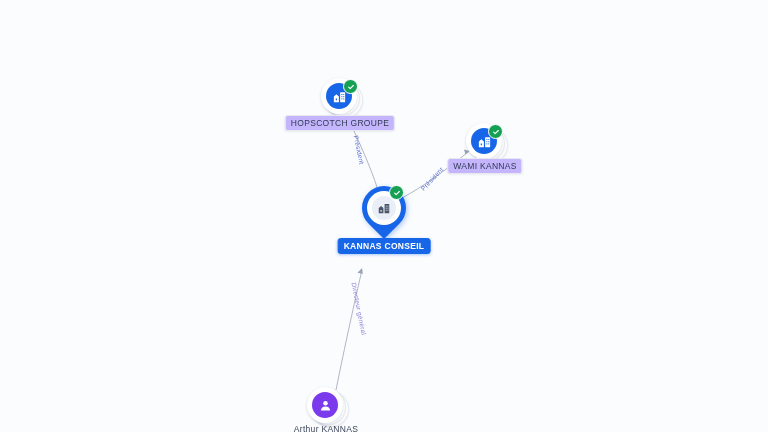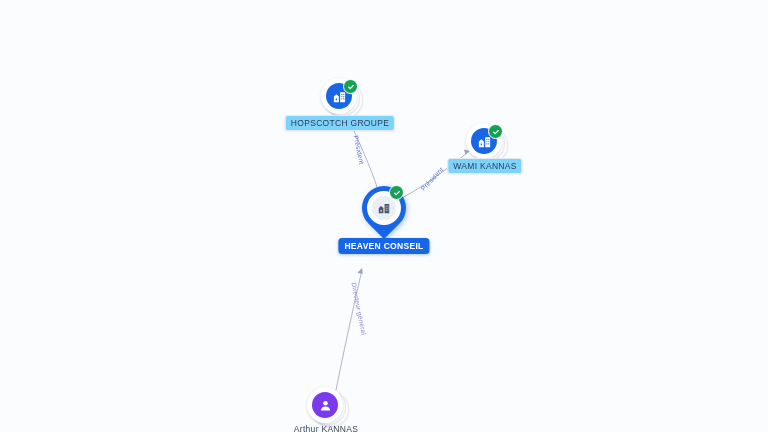--- a/index.html
+++ b/index.html
@@ -142,21 +142,21 @@
 
   
   .node-label {
     position: absolute;
     transform: translateX(-50%);
     white-space: nowrap;
     font-size: 8.5px;
     letter-spacing: 0.3px;
     padding: 2px 5px;
     border-radius: 3px;
-    background: #7dd3fc;
+    background: #c4b5fd;
     color: #2f3b52;
     border: 1px solid #e6e9f0;
     box-shadow: 0 1px 2px rgba(30,40,80,0.07);
   }
   .node-label.primary {
     background: #1866e8;
     color: #ffffff;
     border-color: #1866e8;
     font-weight: bold;
     font-size: 8.5px;
@@ -269,21 +269,21 @@
         </svg>
       </div>
     </div>
     <div class="badge-verified" style="left:27px; top:-1px;">
       <svg width="8" height="8" viewBox="0 0 24 24" fill="none">
         <path d="M5 12.5l4.5 4.5L19 7.5" stroke="#ffffff" stroke-width="3.4" stroke-linecap="round" stroke-linejoin="round"></path>
       </svg>
     </div>
   </div>
 </div>
-<div class="node-label primary" style="left:384px; top:238px;">HEAVEN CONSEIL</div>
+<div class="node-label primary" style="left:384px; top:238px;">KANNAS CONSEIL</div>
 
 <div class="node" style="left:326px; top:406px;">
   <div class="node-stack">
     <div class="stack-card c1"></div>
     <div class="stack-card c2"></div>
     <div class="node-circle">
       <div class="inner-disc person">
         <svg width="15" height="15" viewBox="0 0 24 24" fill="none">
           <circle cx="12" cy="8.2" r="3.6" fill="#ffffff"></circle>
           <path d="M4.6 20c0-4.1 3.3-6.6 7.4-6.6s7.4 2.5 7.4 6.6z" fill="#ffffff"></path>

